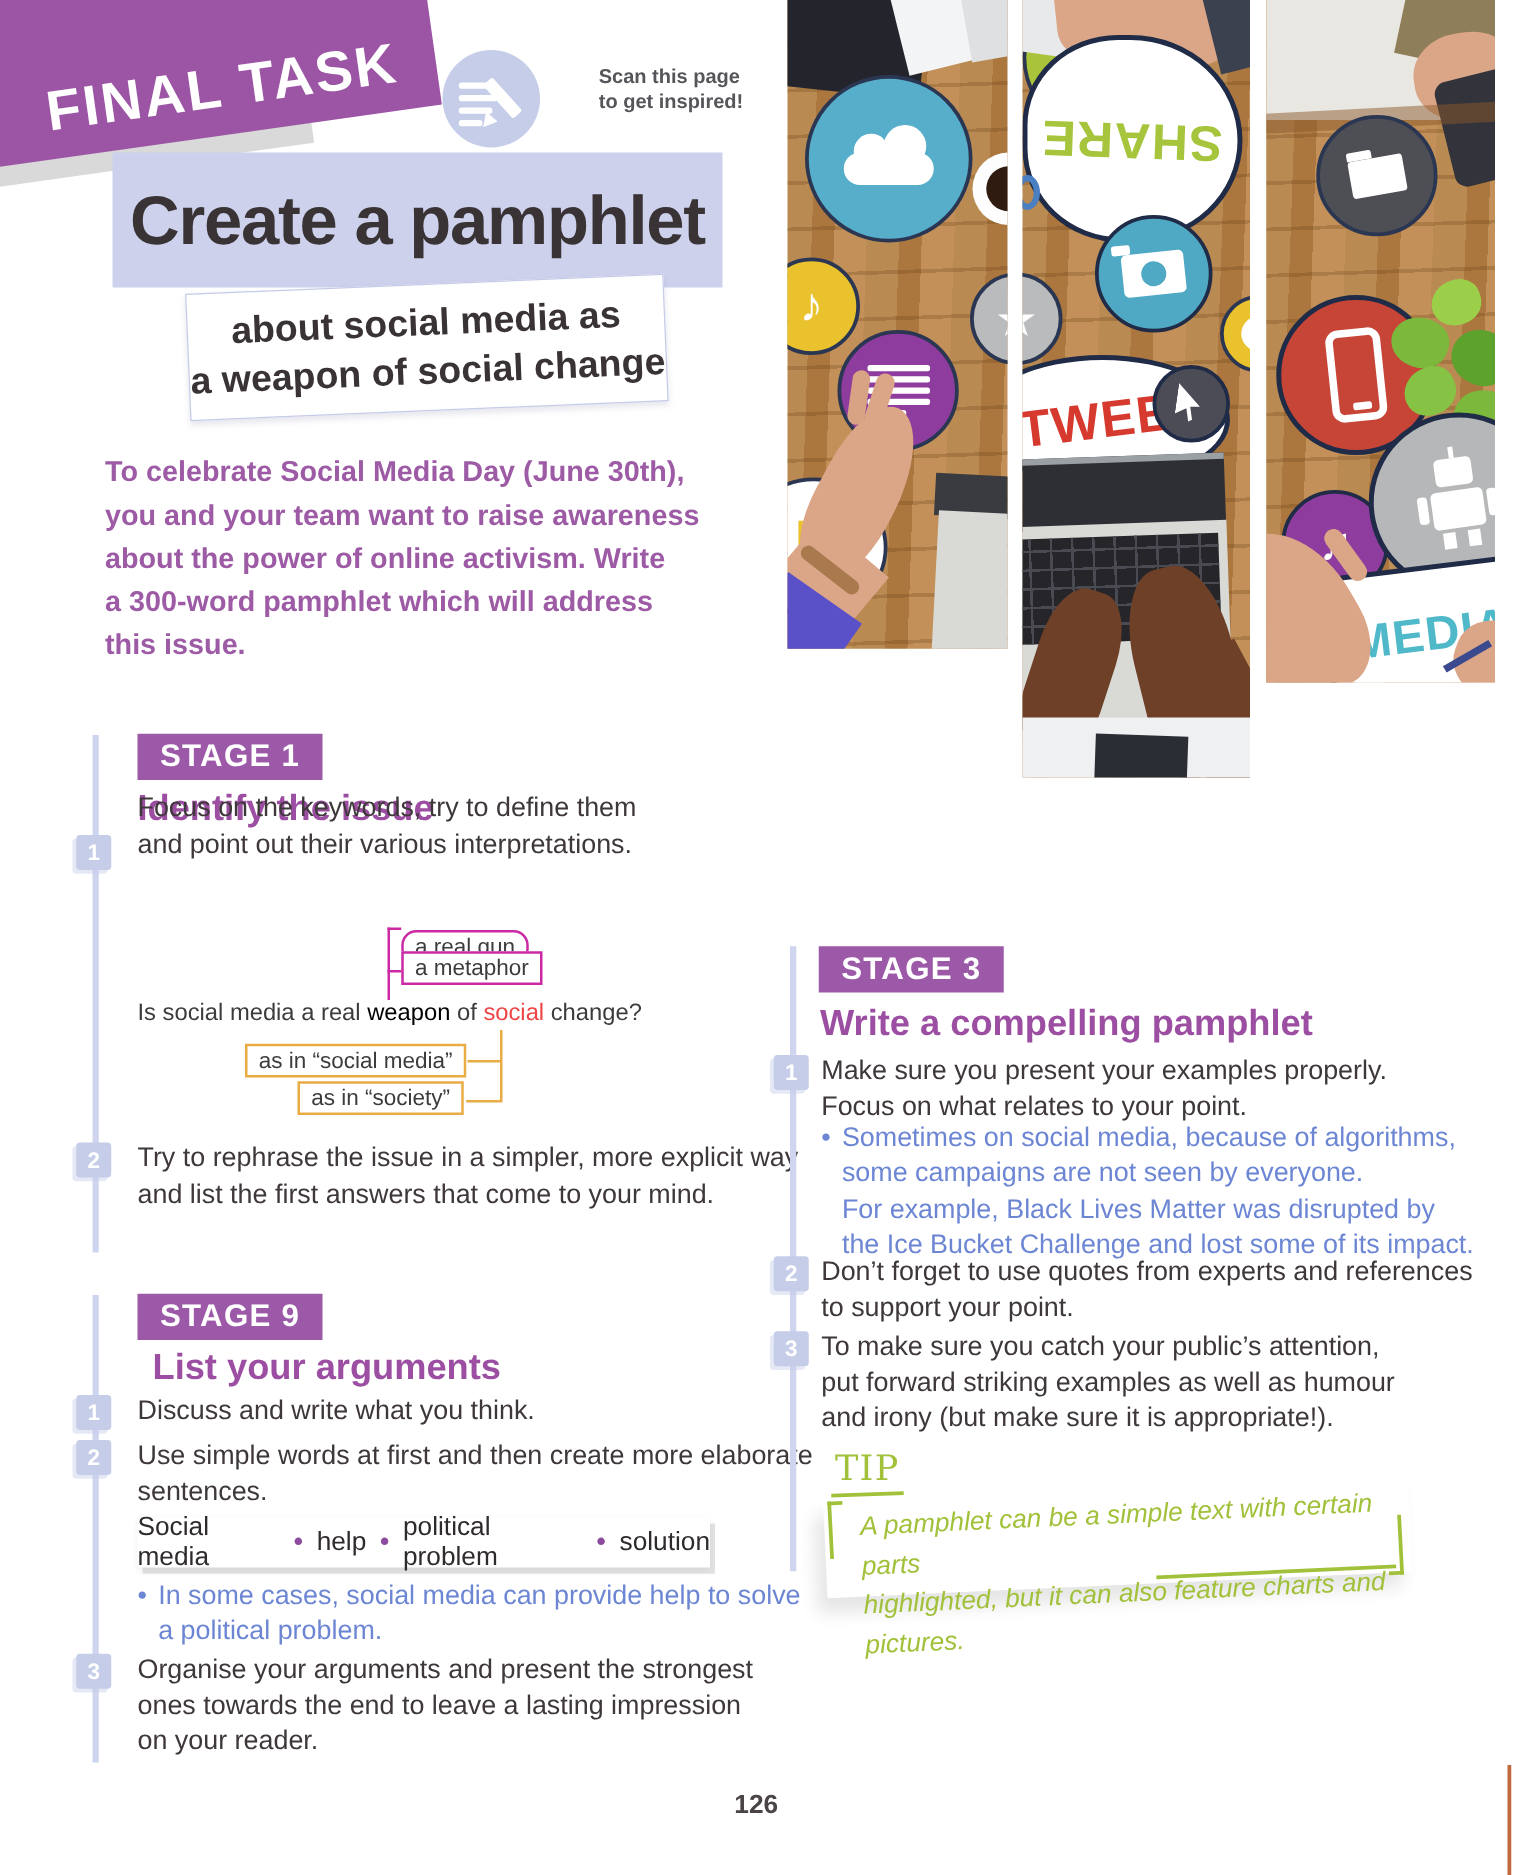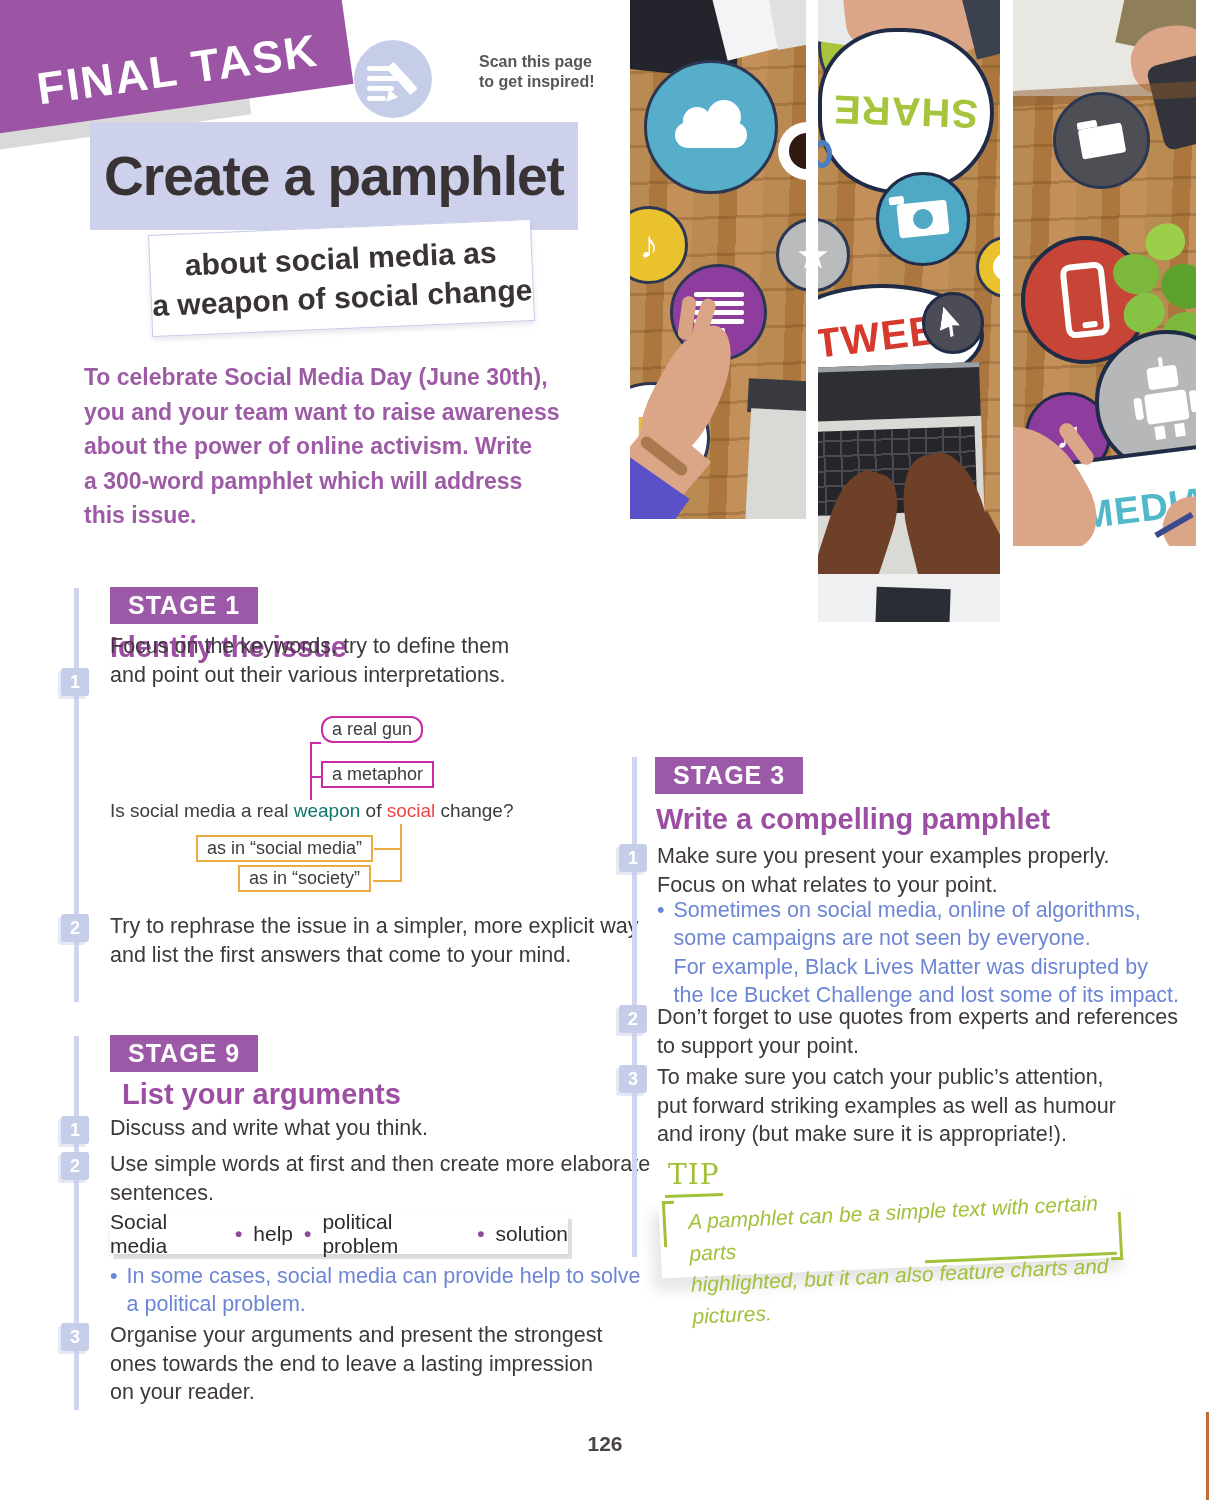--- a/index.html
+++ b/index.html
@@ -58,34 +58,34 @@
   .num { position:absolute; width:28px; height:28px; background:#c6cde9; border-radius:3px;
     color:#fff; font-size:18px; font-weight:700; display:flex; align-items:center; justify-content:center;
     box-shadow:-3px 3px 0 rgba(198,205,233,0.45); }
   .item { position:absolute; font-size:21.5px; color:#3e383a; line-height:1.33; white-space:pre-line; }
   .example-row { position:absolute; display:flex; gap:9px; color:#6c86d4; font-size:21.5px; line-height:1.32; }
   .example-text { white-space:pre-line; }
 
   
   .dbox { position:absolute; background:#fff; border:2px solid; padding:1px 9px;
     font-size:18px; color:#3c3c3c; white-space:nowrap; }
-  .db1 { left:321px; top:716px; border-color:#cb2aa5;border-radius:12px; }
+  .db1 { left:321px; top:744px; border-color:#cb2aa5;border-radius:12px; }
   .db2 { left:321px; top:761px; border-color:#cb2aa5; }
   .db3 { left:196px; top:835px; border-color:#e9ac45;text-align:right; }
   .db4 { left:238px; top:865px; border-color:#e9ac45; }
   .connm { position:absolute; background:#cb2aa5; }
   .cm-v { left:310px; top:742px; width:2px; height:58px; }
   .cm-h1 { left:310px; top:742px; width:11px; height:2px; }
   .cm-h2 { left:310px; top:776px; width:11px; height:2px; }
   .conno { position:absolute; background:#e9ac45; }
   .co-v { left:400px; top:824px; width:2px; height:58px; }
   .co-h1 { left:374px; top:848px; width:26px; height:2px; }
   .co-h2 { left:373px; top:880px; width:27px; height:2px; }
   .question { position:absolute; left:110px; top:800px; font-size:19px; color:#3c3c3c; white-space:nowrap; }
-  .qw { color:#0f766e; } .qs { color:#ef4444; }
+  .qw { color:#000000; } .qs { color:#ef4444; }
 
   
   .keyword-card { position:absolute; left:110px; top:1214px; width:458px; height:40px; background:#fff;
     box-shadow:4px 5px 0 rgba(150,150,150,0.28), 0 2px 6px rgba(0,0,0,0.08);
     display:flex; align-items:center; justify-content:center; gap:11px;
     font-size:21px; color:#2f2b2c; }
   .kdot { color:#8d4ba0; font-weight:700; }
 
   
   .tip-card { position:absolute; left:660px; top:1190px; width:468px; height:78px; background:#fff;
@@ -453,21 +453,21 @@
 
 <div class="vline" id="vline3"></div>
 <div class="stage-badge" id="badge3">STAGE 3</div>
 <div class="stage-heading" id="heading3">Write a compelling pamphlet</div>
 <div class="num" style="left:619px;top:844px;">1</div>
 <div class="item" style="left:657px;top:842px;">Make sure you present your examples properly.
 Focus on what relates to your point.</div>
 
 <div class="example-row" style="left:657px;top:896px;">
   <span>•</span>
-  <span class="example-text">Sometimes on social media, online of algorithms,
+  <span class="example-text">Sometimes on social media, because of algorithms,
 some campaigns are not seen by everyone.
 For example, Black Lives Matter was disrupted by
 the Ice Bucket Challenge and lost some of its impact.</span>
 </div>
 
 <div class="num" style="left:619px;top:1005px;">2</div>
 <div class="item" style="left:657px;top:1003px;">Don’t forget to use quotes from experts and references
 to support your point.</div>
 <div class="num" style="left:619px;top:1065px;">3</div>
 <div class="item" style="left:657px;top:1063px;">To make sure you catch your public’s attention,

